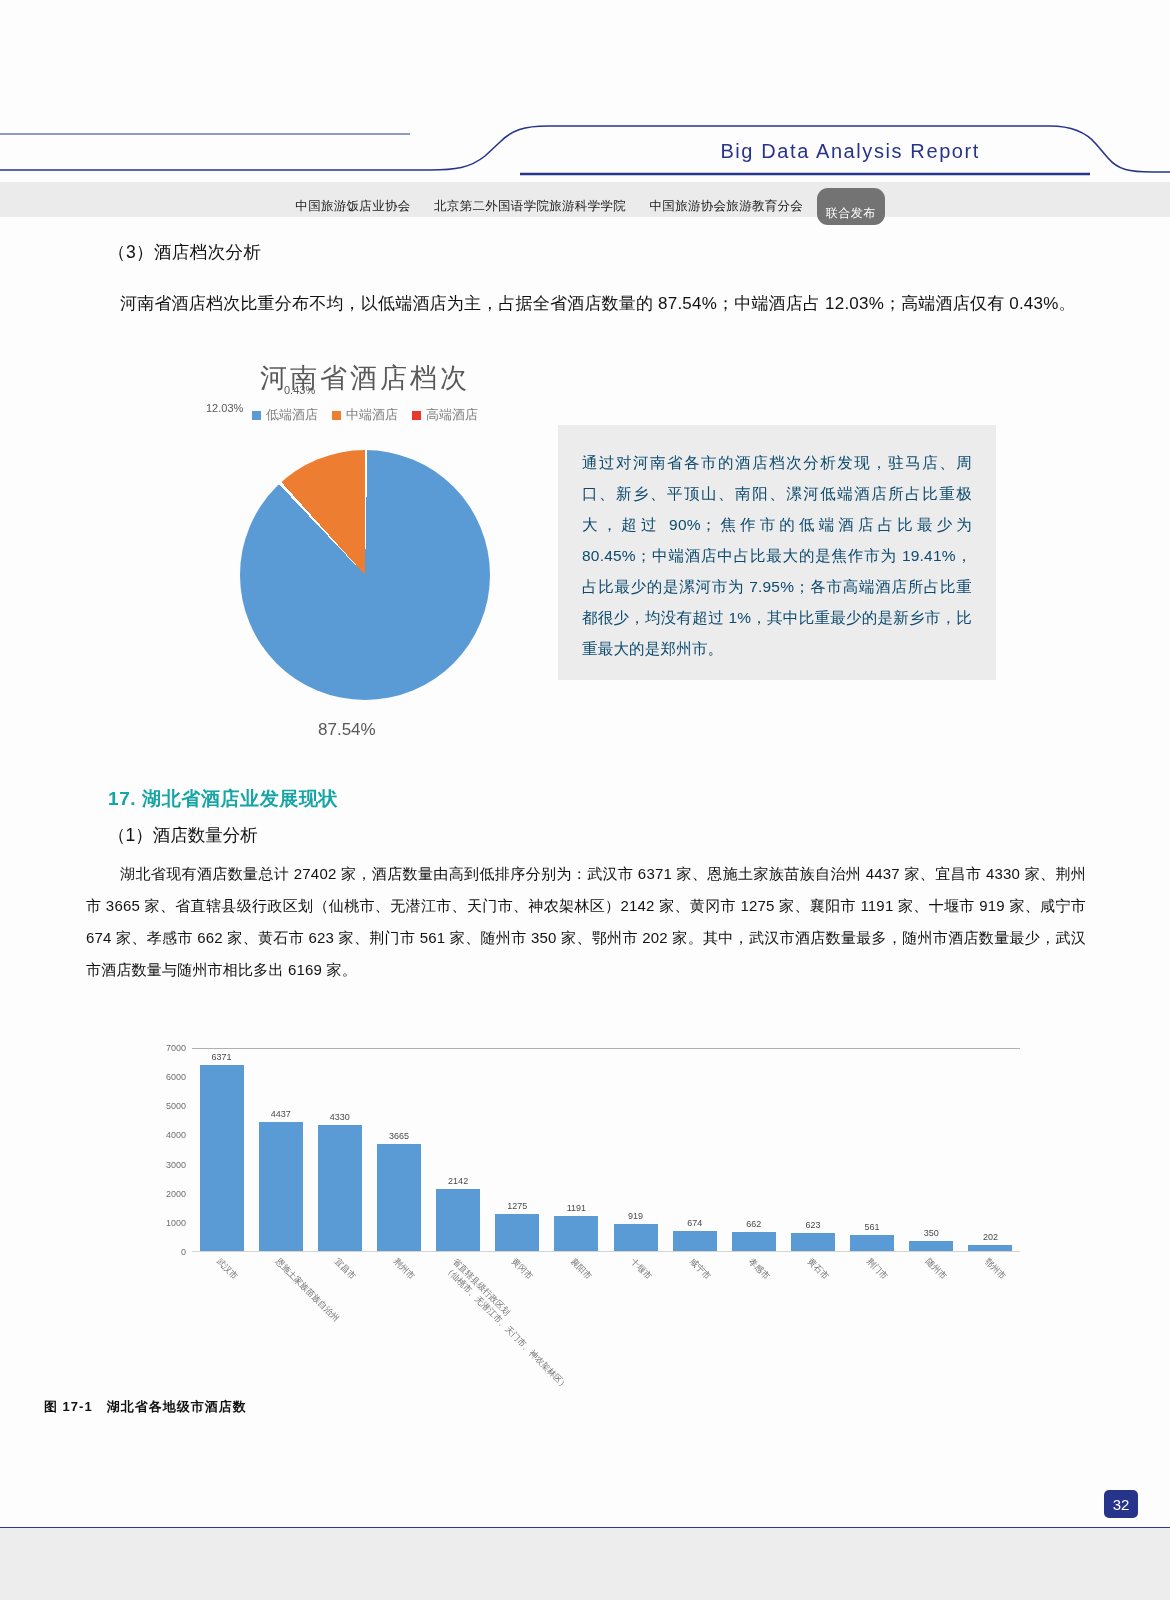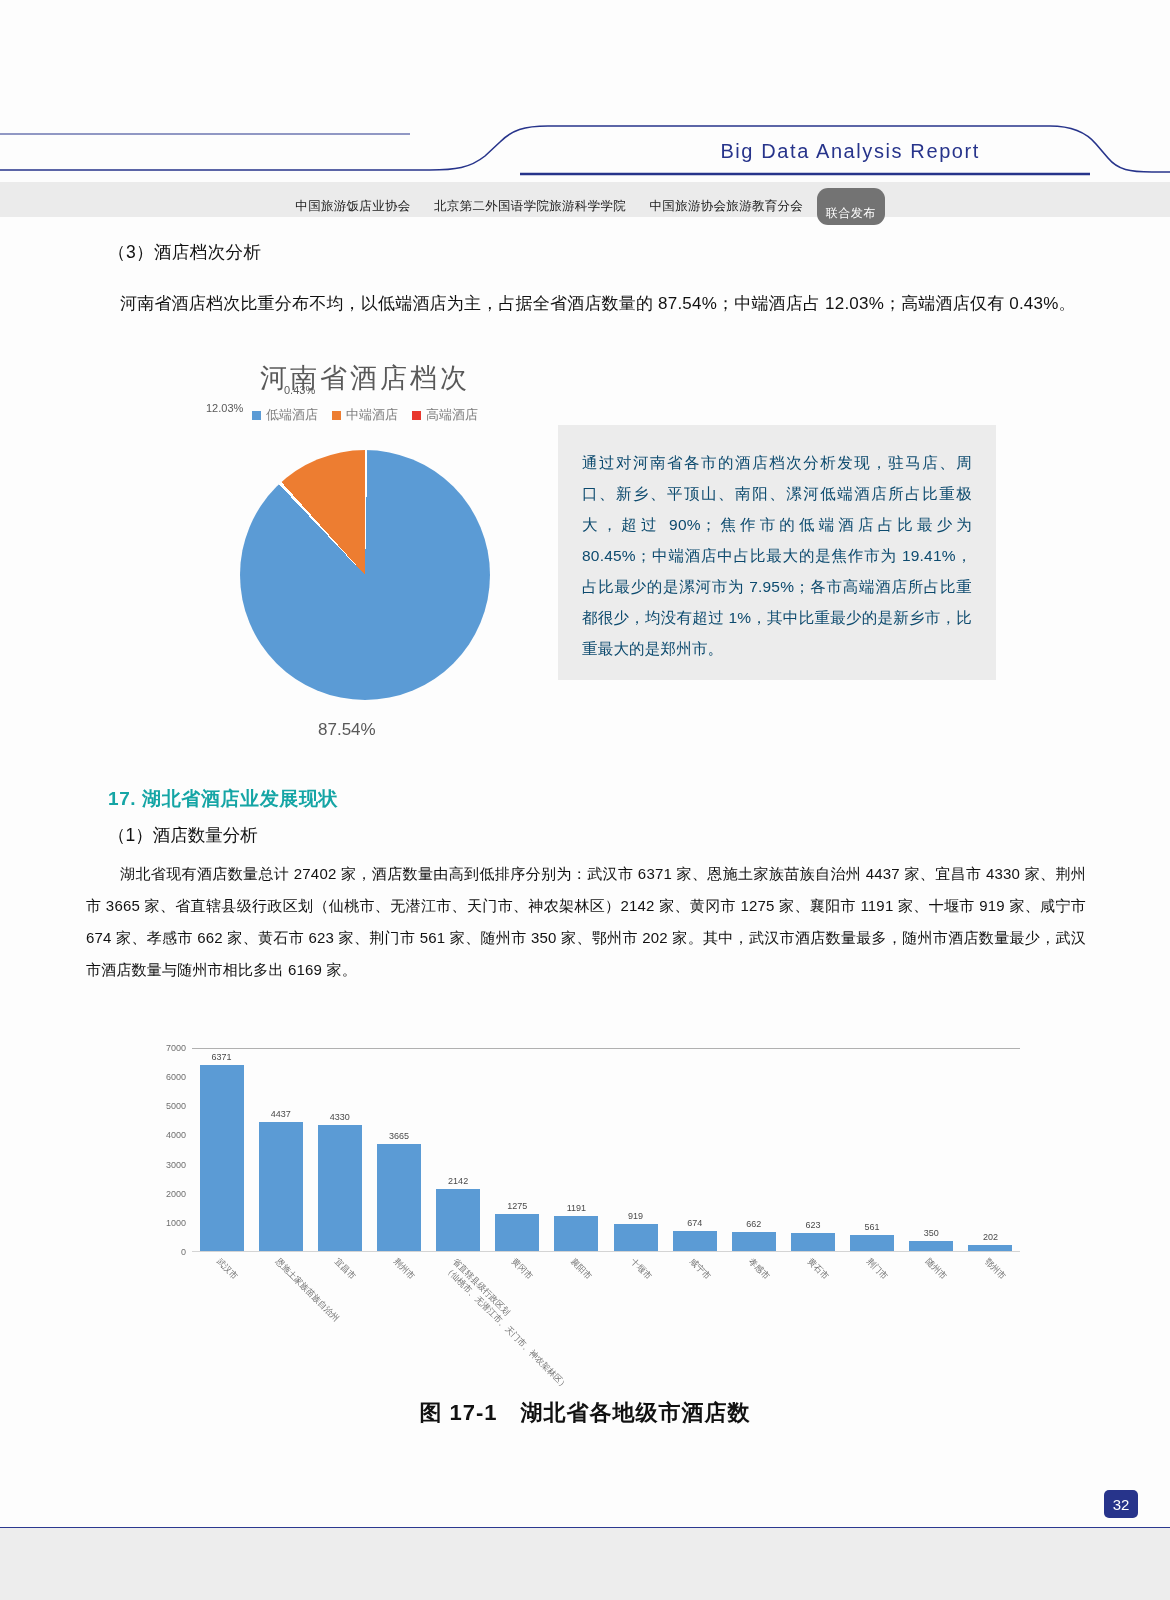--- a/index.html
+++ b/index.html
@@ -284,25 +284,25 @@
     transform-origin: left top;
     transform: rotate(45deg);
     line-height: 11px;
   }
   .xtick span.two-line { white-space: pre; }
 
   .fig-caption {
     position: absolute;
     top: 1398px;
     left: 0; right: 0;
-    text-align: center;
-    font-size: 22px;
+    font-size: 13px;
     font-weight: bold;
     color: #111;
     letter-spacing: 1px;
+    padding-left: 44px;
   }
 
   
   .footer-line {
     position: absolute;
     left: 0; right: 0;
     bottom: 72px;
     height: 1px;
     background: #2b3990;
   }

